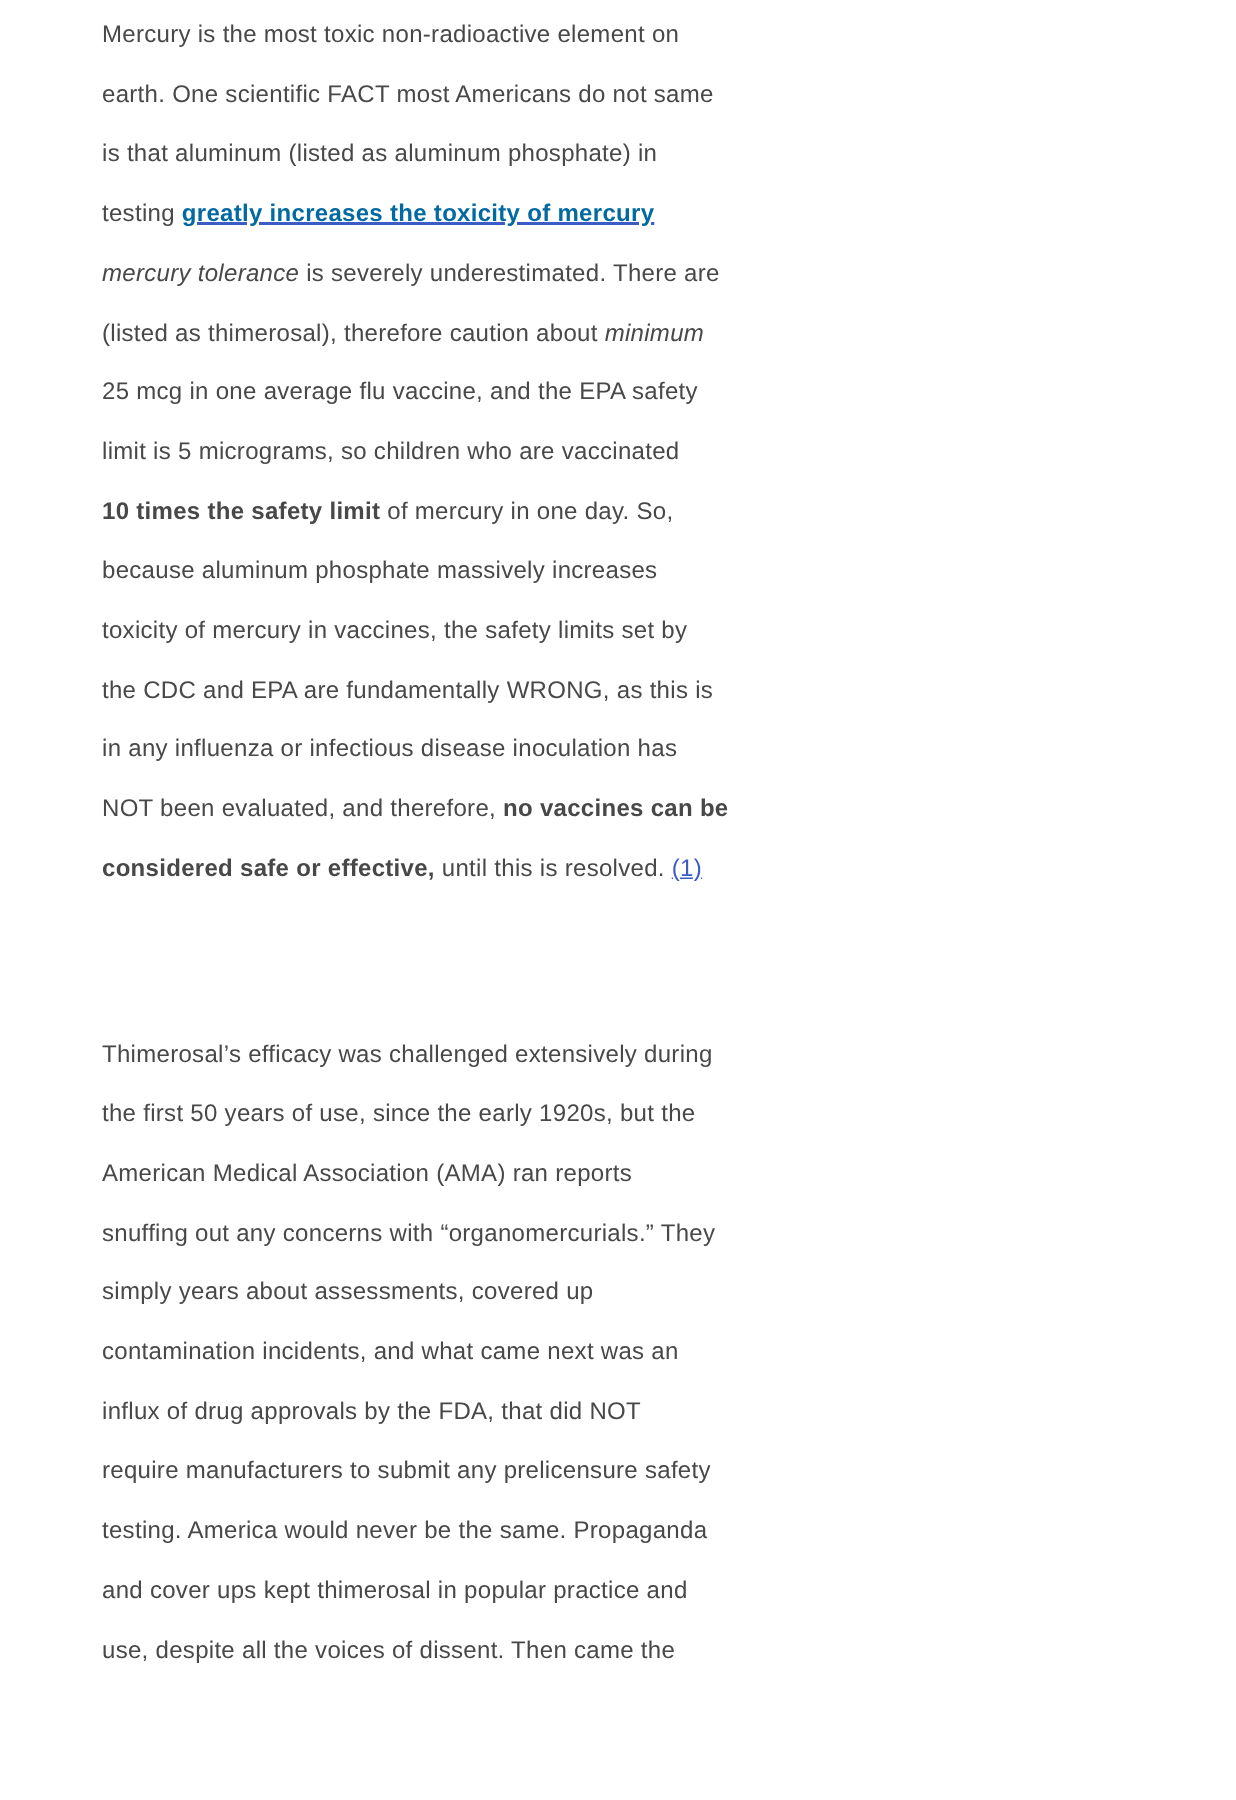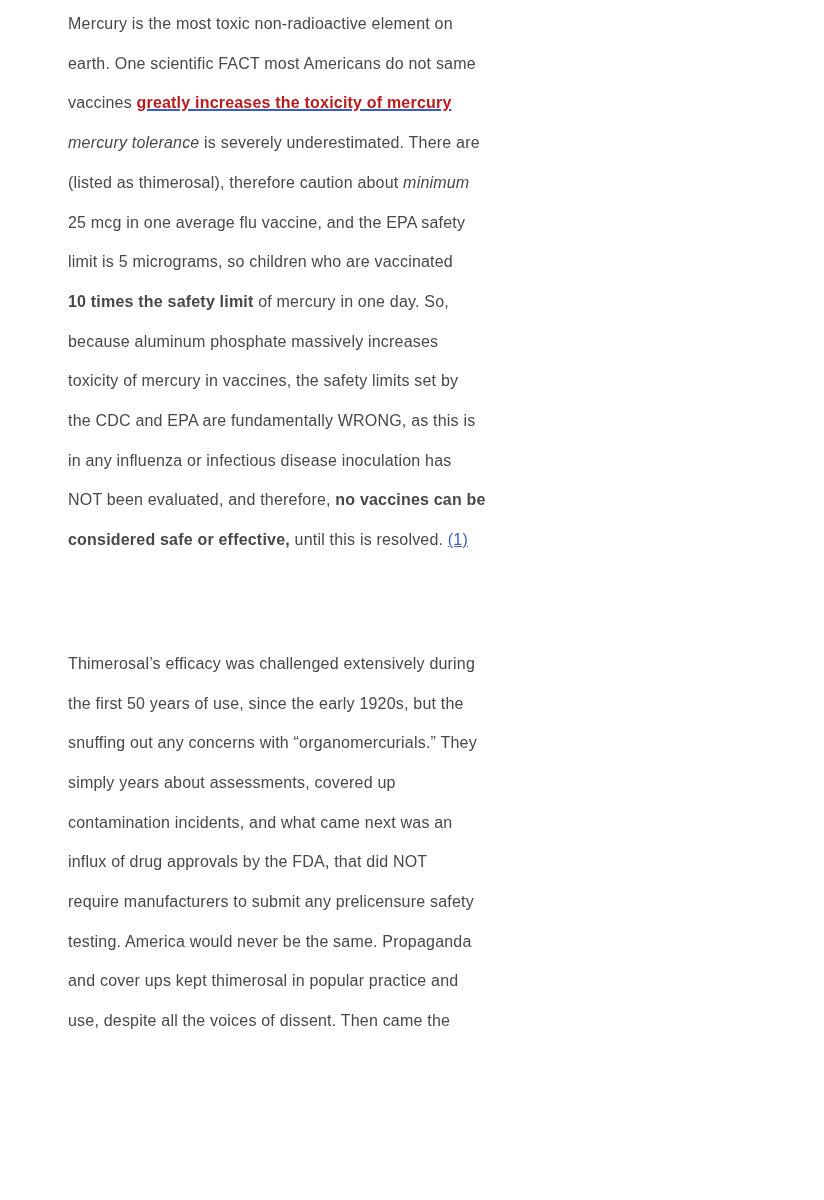--- a/index.html
+++ b/index.html
@@ -42,36 +42,38 @@
     text-decoration-thickness: 2px;
   }
 </style>
 </head>
 <body>
 
 <div class="article" style="color: rgb(72, 72, 72);">
     <p class="para">
       <span class="line"><span>Mercury is the most toxic non-radioactive element on</span></span>
       <span class="line"><span>earth. One scientific FACT most Americans do not same</span></span>
-      <span class="line"><span>vaccines </span><a class="b lnk" style="color: #b91c1c;">greatly increases the toxicity of mercury</a></span>
+      <span class="line"><span>is that aluminum (listed as aluminum phosphate) in</span></span>
+      <span class="line"><span>testing </span><a class="b lnk" style="color: #0369a1;">greatly increases the toxicity of mercury</a></span>
       <span class="line"><span class="i">mercury tolerance</span><span> is severely underestimated. There are</span></span>
       <span class="line"><span>(listed as thimerosal), therefore caution about </span><span class="i">minimum</span></span>
       <span class="line"><span>25 mcg in one average flu vaccine, and the EPA safety</span></span>
       <span class="line"><span>limit is 5 micrograms, so children who are vaccinated</span></span>
       <span class="line"><span class="b">10 times the safety limit</span><span> of mercury in one day. So,</span></span>
       <span class="line"><span>because aluminum phosphate massively increases</span></span>
       <span class="line"><span>toxicity of mercury in vaccines, the safety limits set by</span></span>
       <span class="line"><span>the CDC and EPA are fundamentally WRONG, as this is</span></span>
       <span class="line"><span>in any influenza or infectious disease inoculation has</span></span>
       <span class="line"><span>NOT been evaluated, and therefore, </span><span class="b">no vaccines can be</span></span>
       <span class="line"><span class="b">considered safe or effective,</span><span> until this is resolved. </span><a class="lnk" style="color: rgb(59, 92, 196);">(1)</a></span>
     </p>
     <p class="para">
       <span class="line"><span>Thimerosal’s efficacy was challenged extensively during</span></span>
       <span class="line"><span>the first 50 years of use, since the early 1920s, but the</span></span>
+      <span class="line"><span>American Medical Association (AMA) ran reports</span></span>
       <span class="line"><span>snuffing out any concerns with “organomercurials.” They</span></span>
       <span class="line"><span>simply years about assessments, covered up</span></span>
       <span class="line"><span>contamination incidents, and what came next was an</span></span>
       <span class="line"><span>influx of drug approvals by the FDA, that did NOT</span></span>
       <span class="line"><span>require manufacturers to submit any prelicensure safety</span></span>
       <span class="line"><span>testing. America would never be the same. Propaganda</span></span>
       <span class="line"><span>and cover ups kept thimerosal in popular practice and</span></span>
       <span class="line"><span>use, despite all the voices of dissent. Then came the</span></span>
     </p>
   </div>

